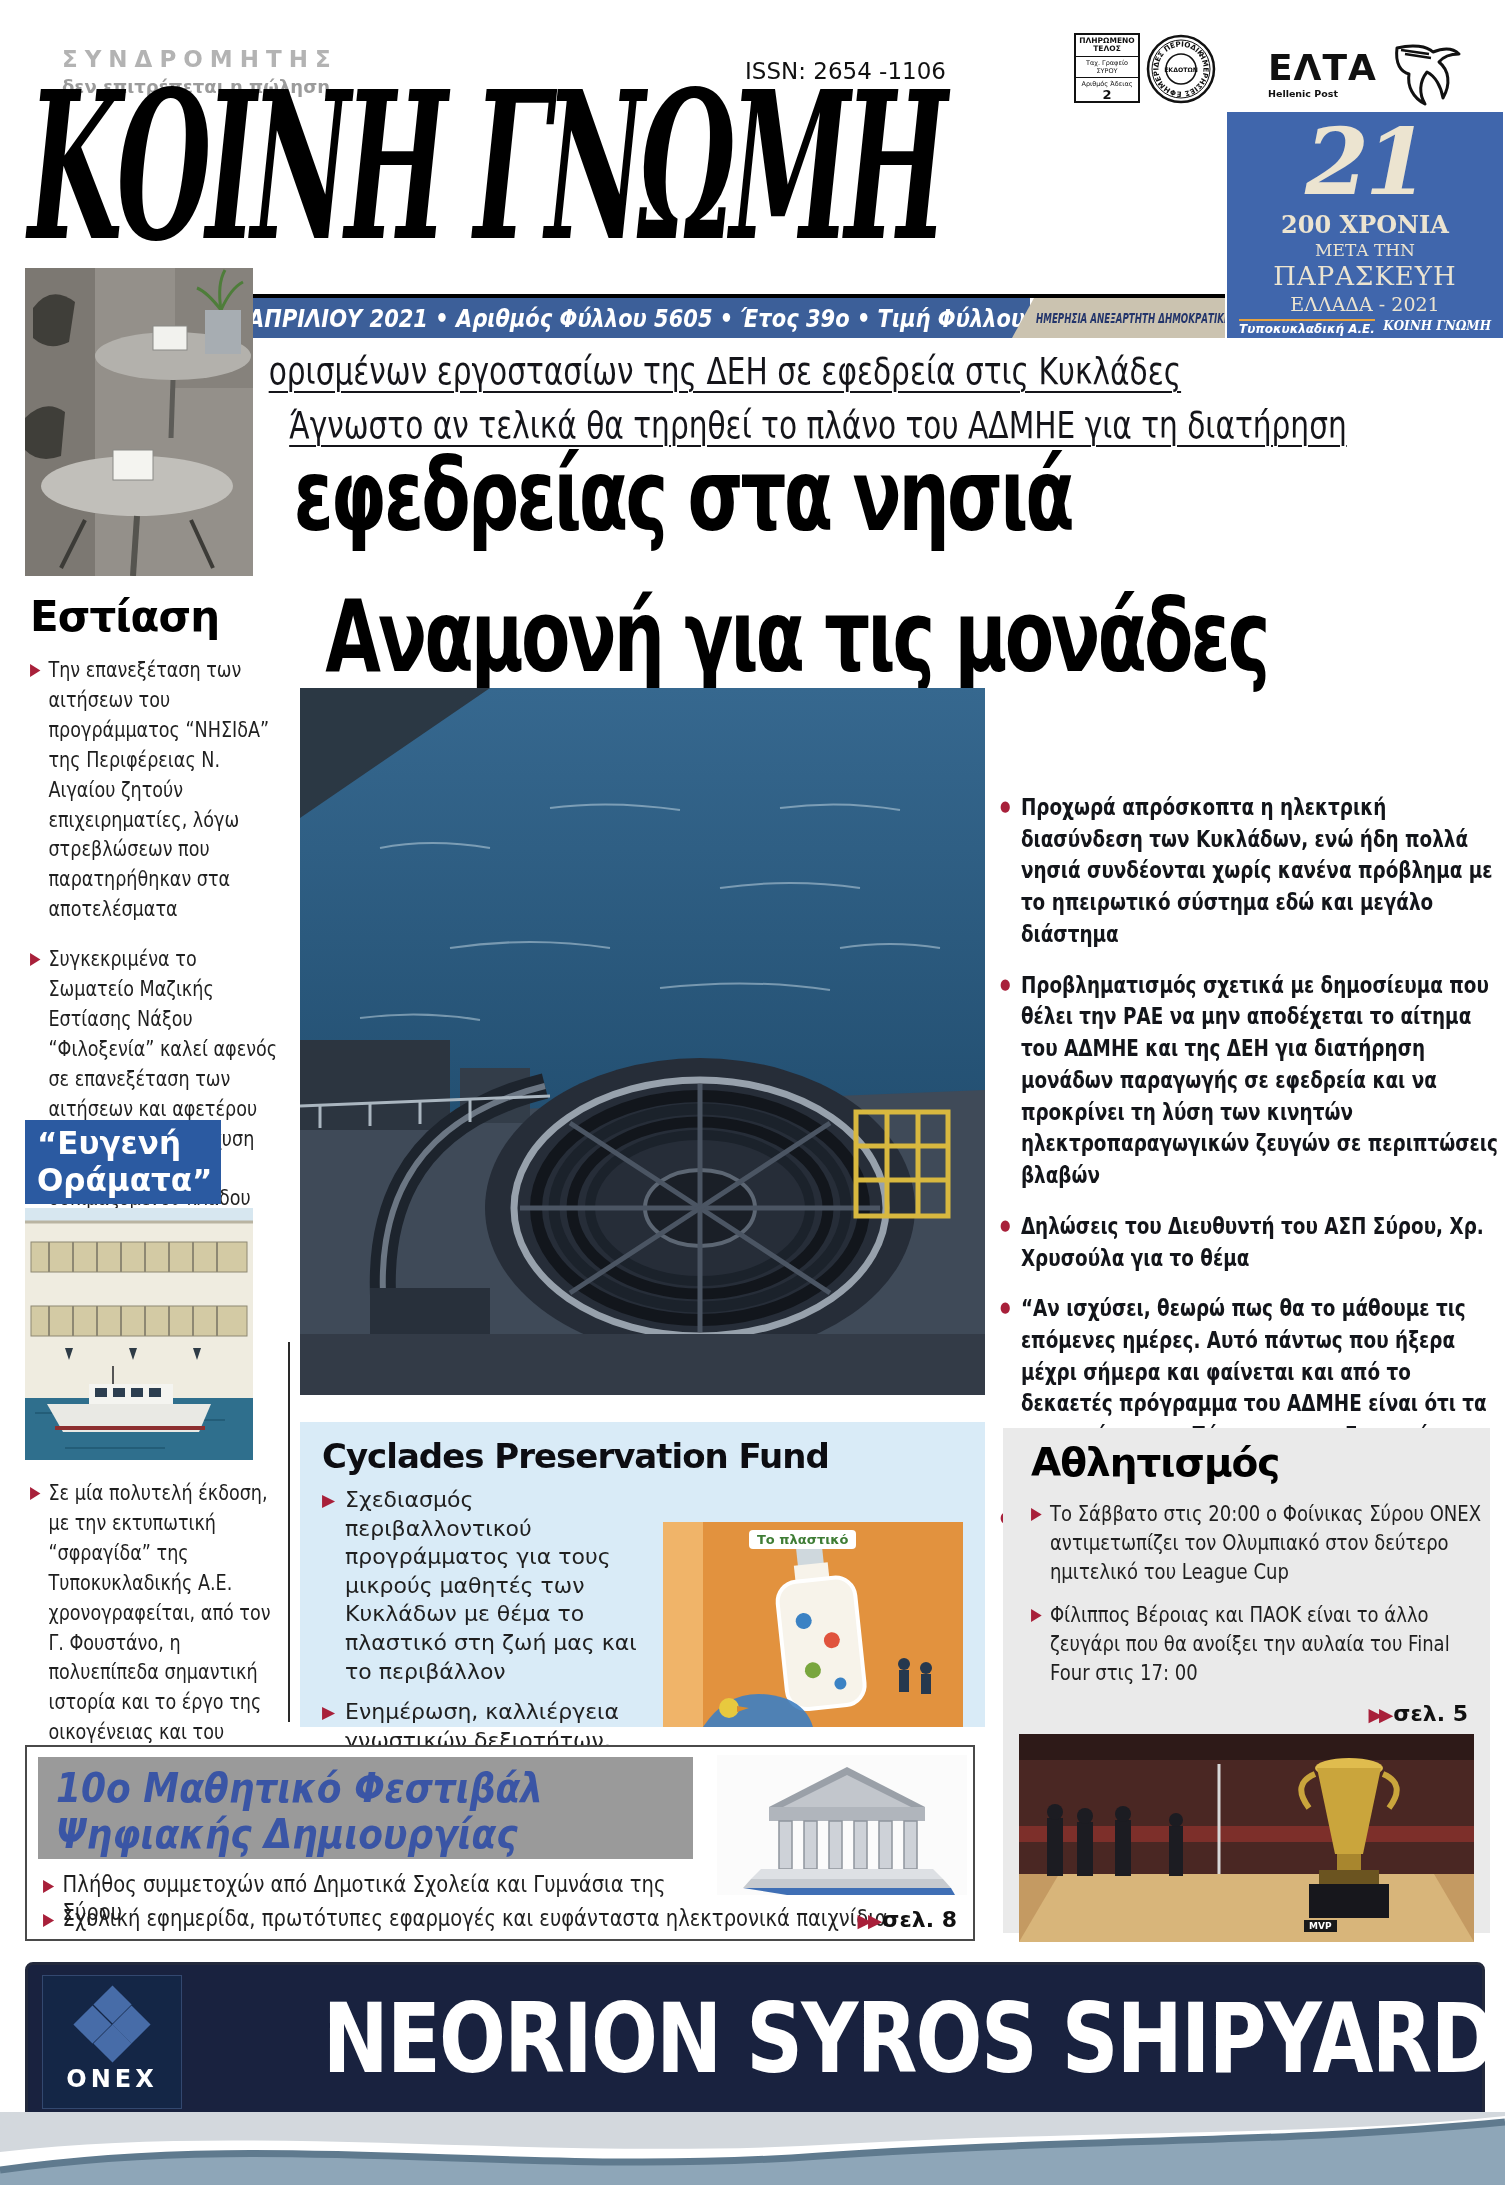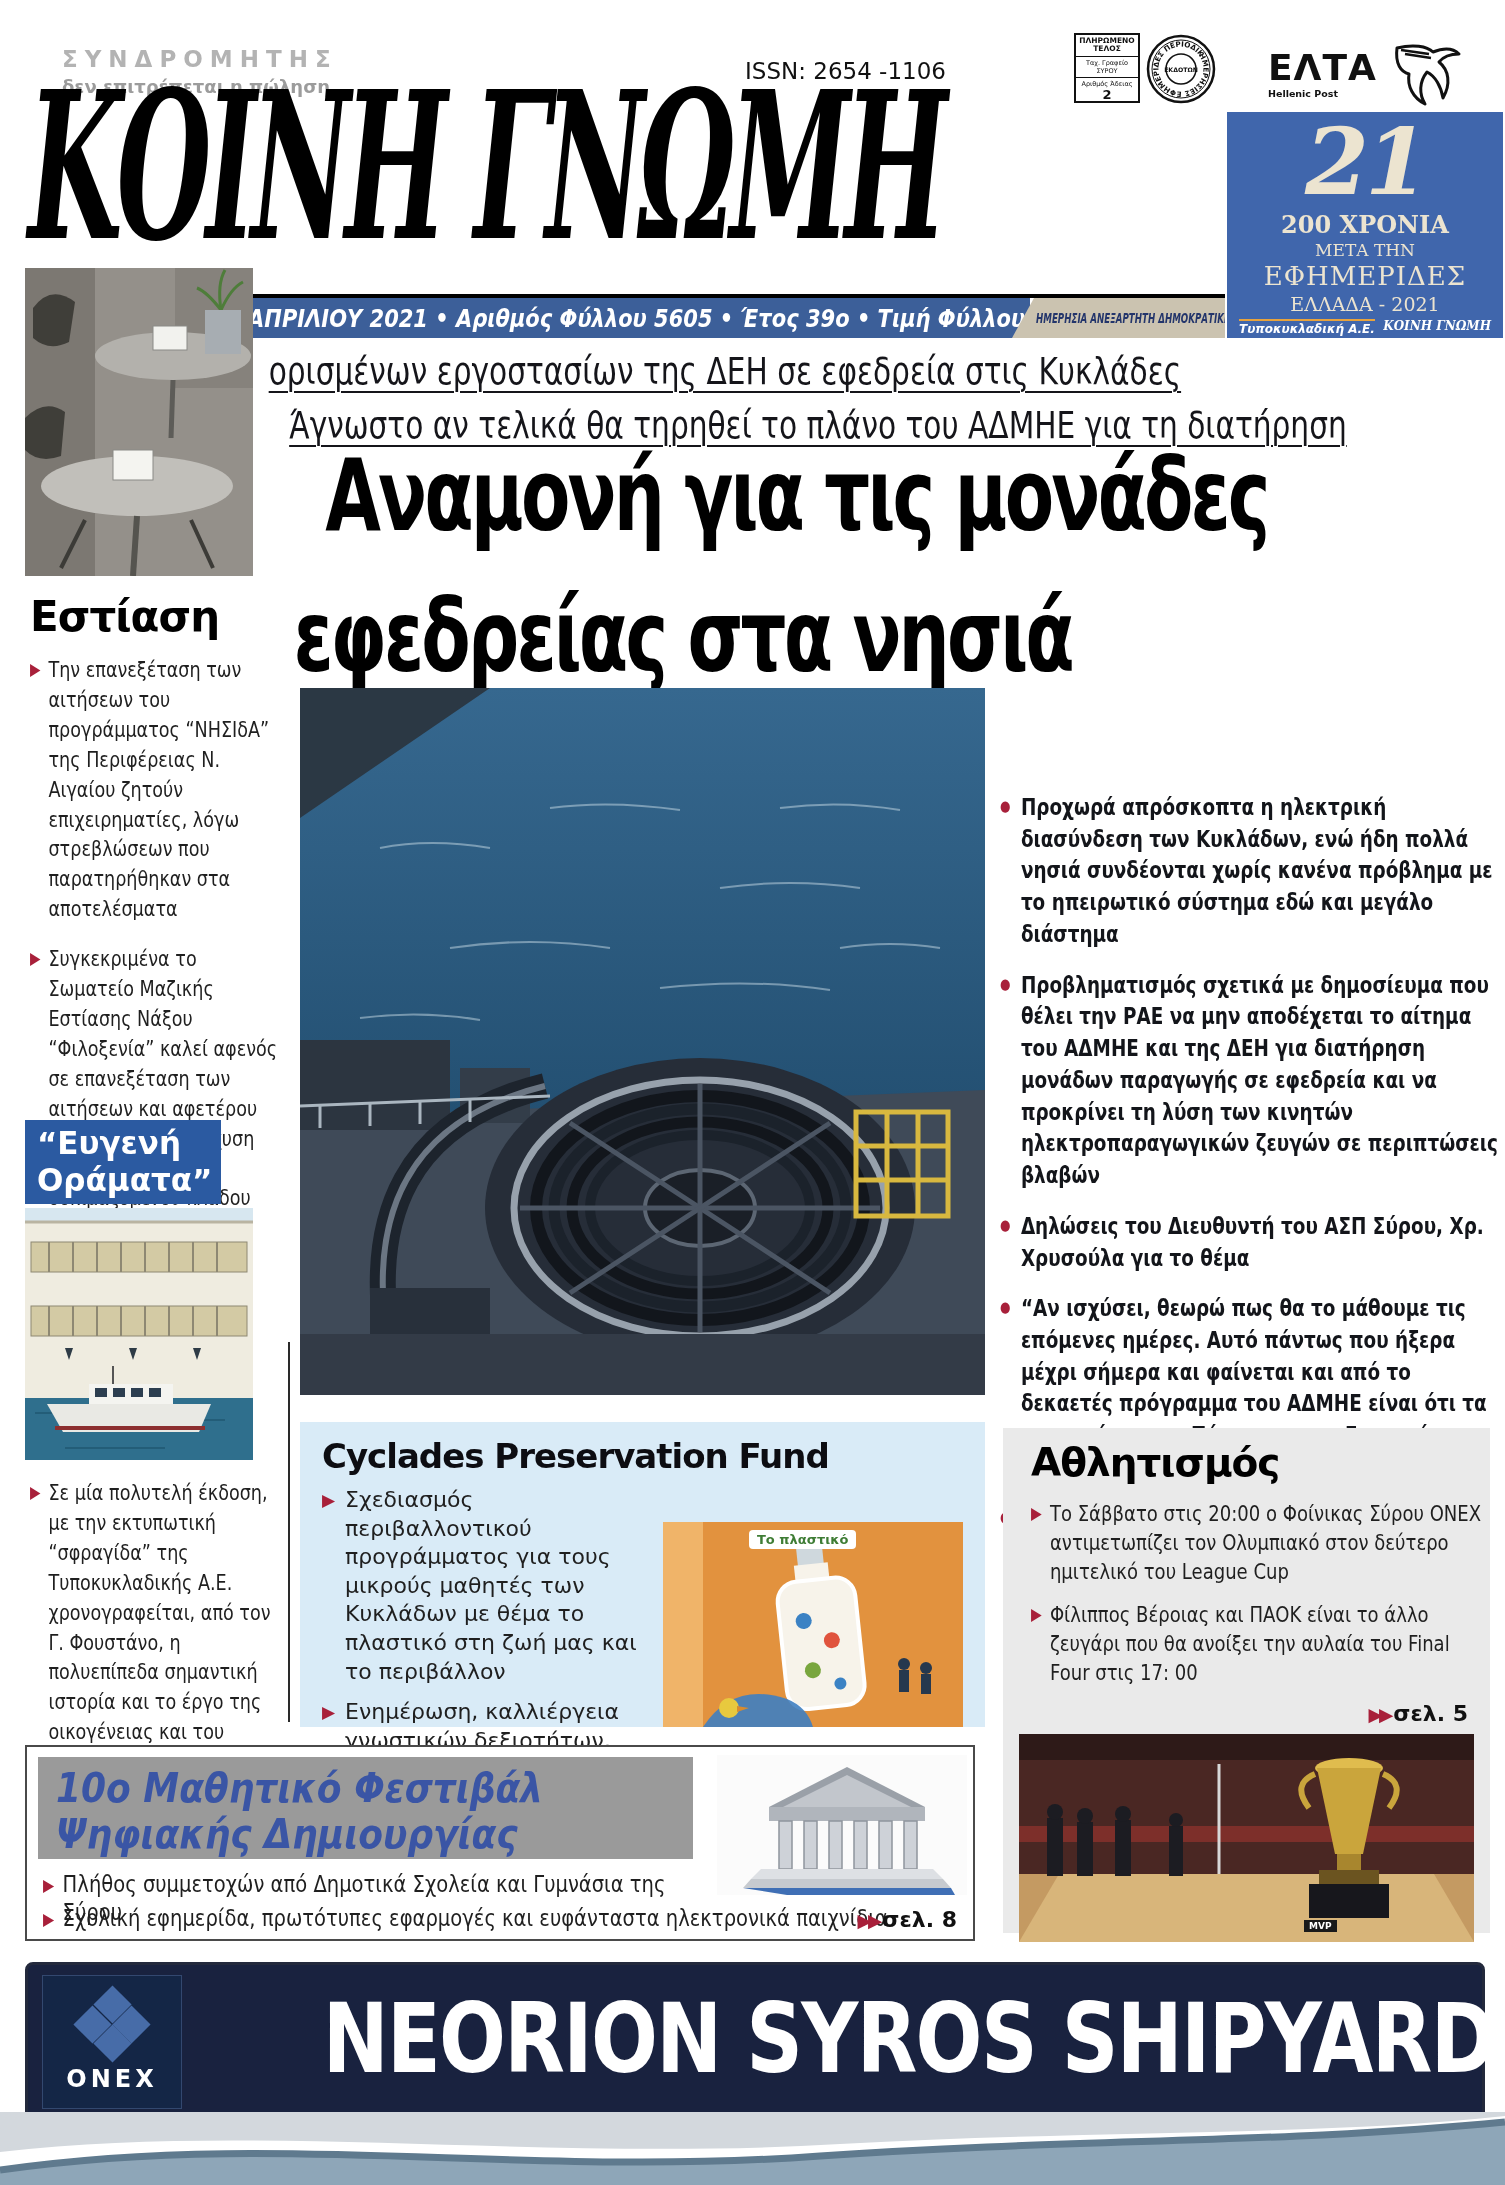--- a/index.html
+++ b/index.html
@@ -204,43 +204,43 @@
       <path d="M18,8 L46,12 M22,12 L48,16" stroke="#111" stroke-width="2.5"></path>
     </svg>
   </div>
 
   <h1 class="masthead"><span>ΚΟΙΝΗ ΓΝΩΜΗ</span></h1>
 
   <div class="anniv">
     <div class="anniv-num">21</div>
     <div class="a1">200 ΧΡΟΝΙΑ</div>
     <div class="a2">ΜΕΤΑ ΤΗΝ</div>
-    <div class="a3">ΕΦΗΜΕΡΙΔΕΣ</div>
+    <div class="a3">ΠΑΡΑΣΚΕΥΗ</div>
     <div class="a4">ΕΛΛΑΔΑ - 2021</div>
     <div class="brands">
       <span class="brand1">Τυποκυκλαδική Α.Ε.</span>
       <span class="brand2">ΚΟΙΝΗ ΓΝΩΜΗ</span>
     </div>
   </div>
 
   <div class="top-rule"></div>
   <div class="date-bar">
     <span class="date-text">ΠΑΡΑΣΚΕΥΗ 16 ΑΠΡΙΛΙΟΥ 2021 • Αριθμός Φύλλου  5605 • Έτος 39ο • Τιμή Φύλλου 0,50€</span>
   </div>
   <div class="tagline-box">
     <span class="tagline">ΗΜΕΡΗΣΙΑ ΑΝΕΞΑΡΤΗΤΗ ΔΗΜΟΚΡΑΤΙΚΗ ΕΦΗΜΕΡΙΔΑ ΤΩΝ ΚΥΚΛΑΔΩΝ</span>
   </div>
 
   <div class="kicker">
     <div class="k-line"><span>ορισμένων εργοστασίων της ΔΕΗ σε εφεδρεία στις Κυκλάδες</span></div>
     <div class="k-line"><span>Άγνωστο αν τελικά θα τηρηθεί το πλάνο του ΑΔΜΗΕ για τη διατήρηση</span></div>
   </div>
   <div class="headline">
+    <div class="h-line"><span>εφεδρείας στα νησιά</span></div>
     <div class="h-line"><span>Αναμονή για τις μονάδες</span></div>
-    <div class="h-line"><span>εφεδρείας στα νησιά</span></div>
   </div>
 
   <figure class="main-photo">
     <svg width="685" height="707" viewBox="0 0 685 707">
       <defs>
         <linearGradient id="sea" x1="0" y1="0" x2="0" y2="1">
           <stop offset="0" stop-color="#36688f"></stop>
             <stop offset="1" stop-color="#17405f"></stop>
         </linearGradient>
       </defs>

